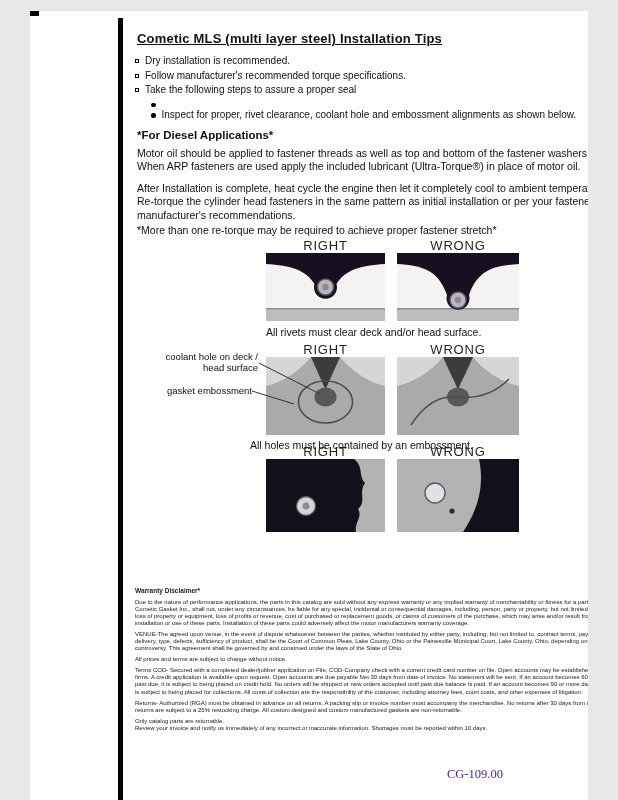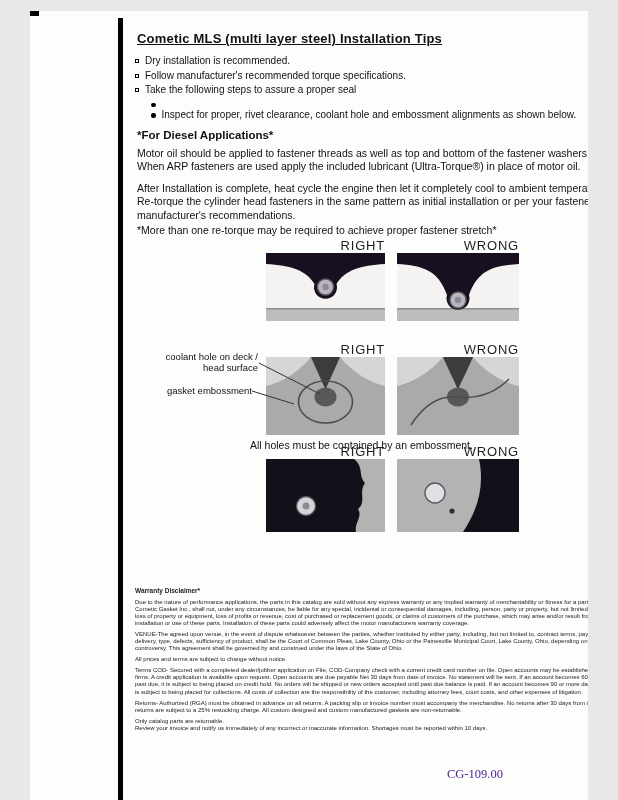--- a/index.html
+++ b/index.html
@@ -18,21 +18,21 @@
   .bullet-line { display:flex; align-items:flex-start; margin-bottom:2px; }
   .sq { flex:0 0 auto; width:4px; height:4px; border:1px solid #000; margin:4px 6px 0 0; background:#fff; }
   .dot { flex:0 0 auto; width:4.5px; height:4.5px; background:#000; border-radius:50%; margin:4px 6px 0 16px; }
 
   .section-heading { position:absolute; left:107px; top:118px; font-size:11.5px; font-weight:bold; }
   .para { position:absolute; font-size:10.5px; line-height:1.28; }
   .para1 { left:107px; top:136px; width:483px; }
   .para2 { left:107px; top:171px; width:474px; }
   .note  { position:absolute; left:107px; top:213px; font-size:10.5px; }
 
-  .col-label { position:absolute; font-size:13px; letter-spacing:0.8px; color:#1f1f1f; text-align:right; }
+  .col-label { position:absolute; font-size:13px; letter-spacing:0.8px; color:#1f1f1f; text-align:center; }
   .diagram { position:absolute; display:block; }
   .caption { position:absolute; font-size:10.5px; color:#111; line-height:1.25; }
   .annotation { position:absolute; font-size:9.5px; line-height:1.18; text-align:right; color:#111; }
   .pointer-overlay { position:absolute; left:110px; top:336px; width:200px; height:72px; pointer-events:none; }
 
   .disclaimer { position:absolute; left:105px; top:576px; width:494px; font-size:6px; line-height:1.18; color:#222; }
   .disclaimer .d-head { font-size:6.5px; font-weight:bold; margin-bottom:4px; }
   .disclaimer p { margin-bottom:4px; }
   .disclaimer p.tight { margin-bottom:0.5px; }
 
@@ -86,20 +86,21 @@
     <circle cx="59.5" cy="34" r="3.2" fill="#8d8a93"></circle>
   </svg>
   <svg class="diagram" style="left:367px; top:242px;" width="122" height="68" viewBox="0 0 122 68">
     <rect width="122" height="68" fill="#f5f3f1"></rect>
     <rect y="55" width="122" height="13" fill="#bdbdbd"></rect>
     <rect y="55" width="122" height="1.5" fill="#8f8f8f"></rect>
     <path d="M0,0 H122 V11 C96,12.5 81,17 72,42 A11.5,11.5 0 1,1 50,42 C41,17 26,12.5 0,11 Z" fill="#181020"></path>
     <circle cx="61" cy="47" r="8" fill="#b9b6bd" stroke="#5f5c66" stroke-width="1.4"></circle>
     <circle cx="61" cy="47" r="3.2" fill="#8d8a93"></circle>
   </svg>
+  <div class="caption" style="left:236px; top:315px;">All rivets must clear deck and/or head surface.</div>
 
   <div class="col-label" style="left:236px; top:331px; width:119px;">RIGHT</div>
   <div class="col-label" style="left:367px; top:331px; width:122px;">WRONG</div>
 
   <div class="annotation" style="left:126px; top:340px; width:102px;">coolant hole on deck / head surface</div>
   <div class="annotation" style="left:114px; top:374px; width:108px;">gasket embossment</div>
 
   <svg class="diagram" style="left:236px; top:346px;" width="119" height="78" viewBox="0 0 119 78">
     <rect width="119" height="78" fill="#aaaaaa"></rect>
     <path d="M0,0 H45 C32,16 14,26 0,29 Z" fill="#d8d6d4"></path>

